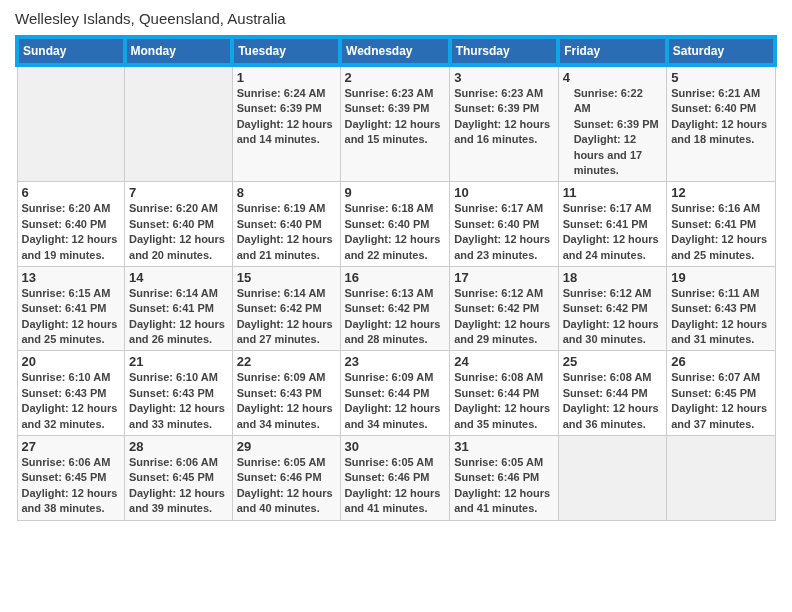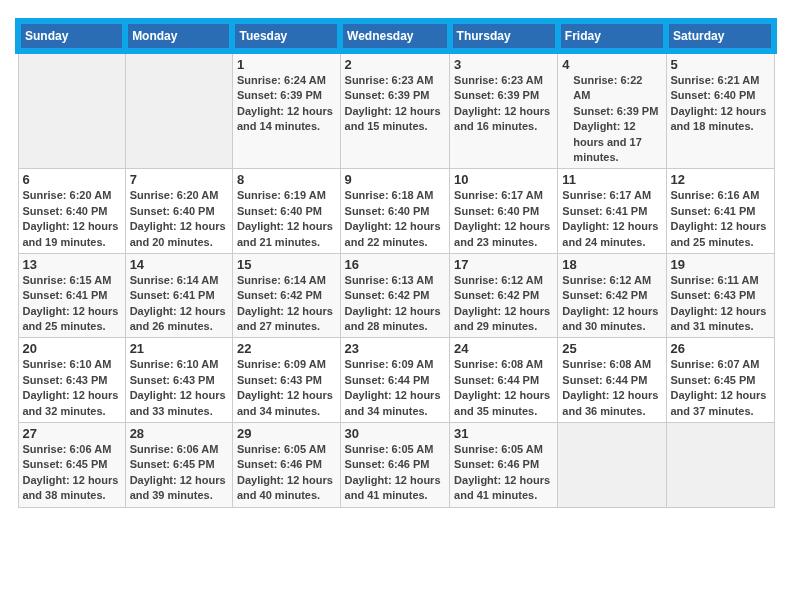--- a/index.html
+++ b/index.html
@@ -54,21 +54,21 @@
       border-collapse: collapse;
       font-size: 11px;
     }
     thead tr th {
       background-color: #2a6db5;
       color: white;
       padding: 5px 4px;
       text-align: left;
       font-size: 12px;
       font-weight: bold;
-      border: 6px solid #0ea5e9;
+      border: 4px solid #0ea5e9;
     }
     tbody tr td {
       border: 1px solid #ccc;
       padding: 3px 4px;
       vertical-align: top;
       width: 113px;
       min-height: 70px;
     }
     tbody tr:nth-child(odd) td {
       background-color: #f8f8f8;
@@ -91,20 +91,21 @@
     }
     .empty-cell {
       background-color: #f0f0f0 !important;
     }
   </style>
 </head>
 <body>
 
 <div class="header">
   <div class="title-section">
+    <div class="subtitle">Wellesley Islands, Queensland, Australia</div>
   </div>
 </div>
 
 <table>
   <thead>
     <tr>
     <th>Sunday</th>
         <th>Monday</th>
         <th>Tuesday</th>
         <th>Wednesday</th>

